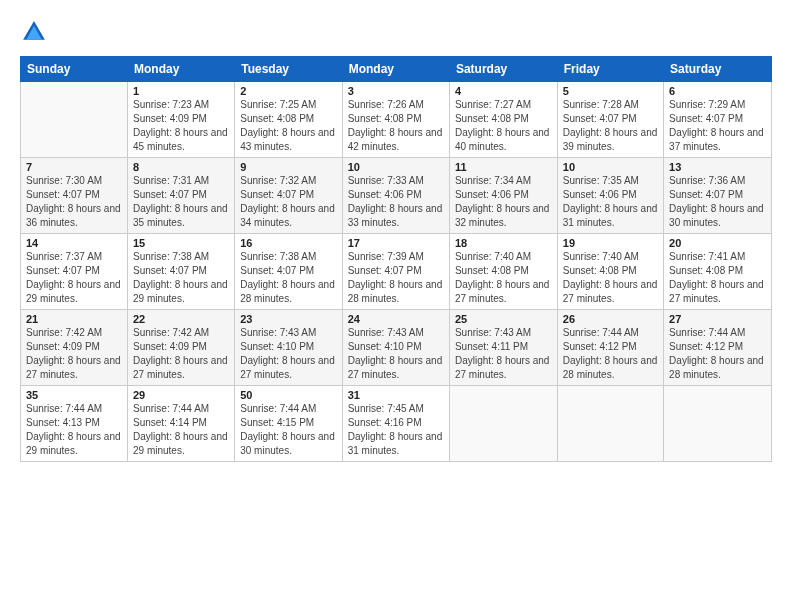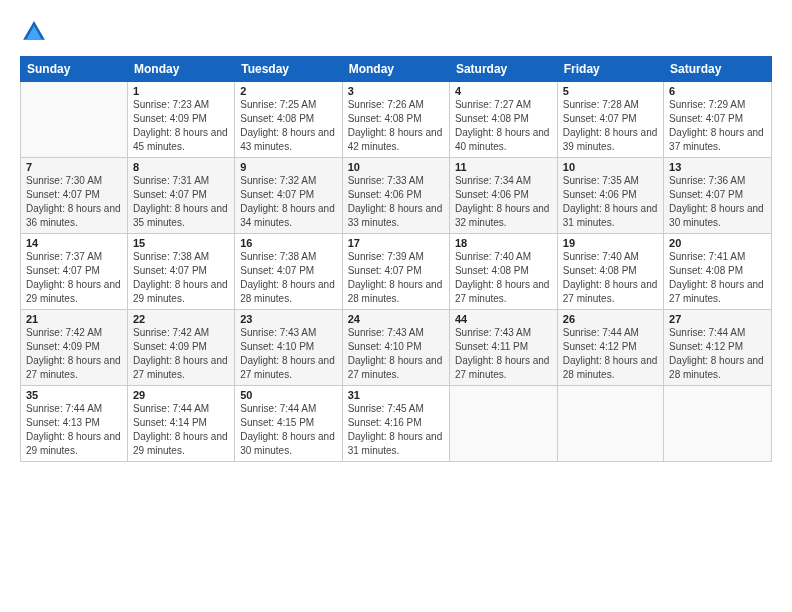--- a/index.html
+++ b/index.html
@@ -225,21 +225,21 @@
           </td>
           <td>
             <div class="day-num">23</div>
             <div class="day-info">Sunrise: 7:43 AM<br>Sunset: 4:10 PM<br>Daylight: 8 hours and 27 minutes.</div>
           </td>
           <td>
             <div class="day-num">24</div>
             <div class="day-info">Sunrise: 7:43 AM<br>Sunset: 4:10 PM<br>Daylight: 8 hours and 27 minutes.</div>
           </td>
           <td>
-            <div class="day-num">44</div>
+            <div class="day-num">25</div>
             <div class="day-info">Sunrise: 7:43 AM<br>Sunset: 4:11 PM<br>Daylight: 8 hours and 27 minutes.</div>
           </td>
           <td>
             <div class="day-num">26</div>
             <div class="day-info">Sunrise: 7:44 AM<br>Sunset: 4:12 PM<br>Daylight: 8 hours and 28 minutes.</div>
           </td>
           <td>
             <div class="day-num">27</div>
             <div class="day-info">Sunrise: 7:44 AM<br>Sunset: 4:12 PM<br>Daylight: 8 hours and 28 minutes.</div>
           </td>

